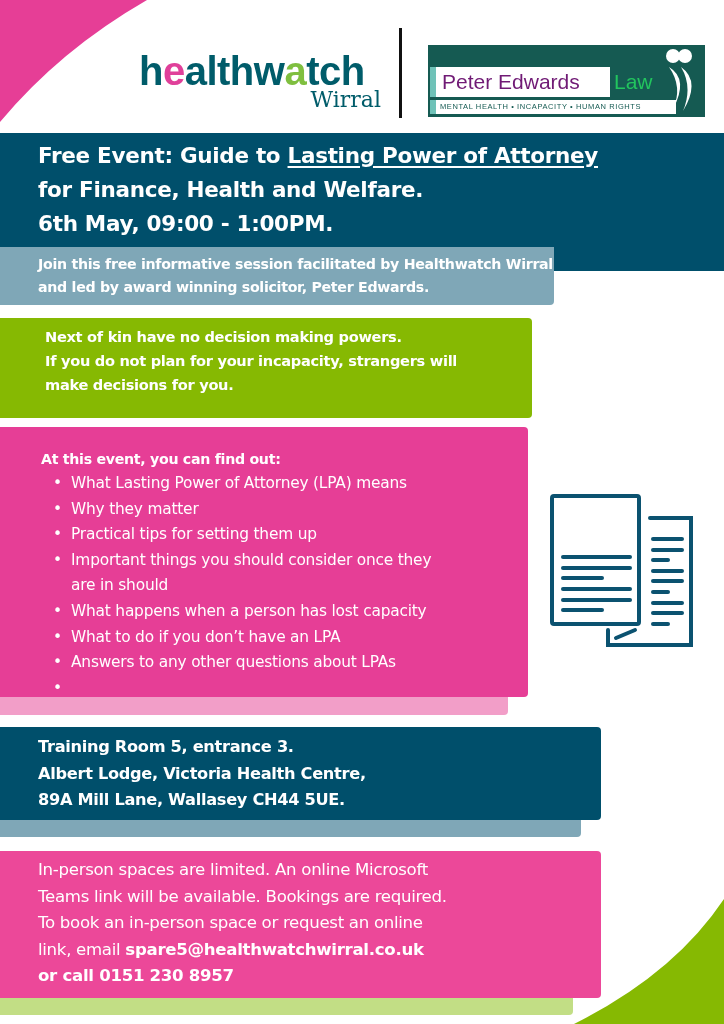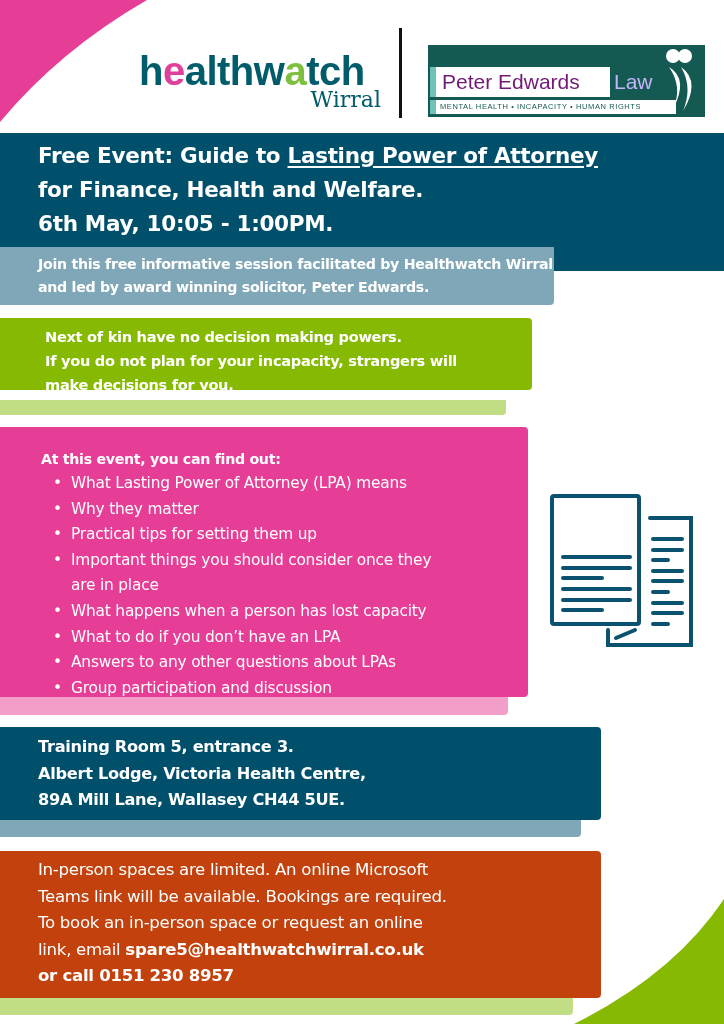--- a/index.html
+++ b/index.html
@@ -13,54 +13,54 @@
   .hw-word { position: absolute; left: 0; top: 4px; font-family: Liberation Sans, sans-serif; font-weight: bold; font-size: 40px; letter-spacing: -0.5px; color: #005c6a; line-height: 46px; white-space: nowrap; margin-left: 44px; }
   .hw-word .e { color: #e0409a; }
   .hw-word .a { color: #7fbf3f; }
   .hw-sub { position: absolute; right: 4px; top: 43px; font-family: "DejaVu Serif", serif; font-size: 22px; color: #005c6a; line-height: 26px; }
 
   .logo-divider { position: absolute; left: 399px; top: 28px; width: 3px; height: 90px; background: #111; }
 
   .pe-logo { position: absolute; left: 428px; top: 45px; width: 277px; height: 72px; background: #155a52; }
   .pe-name-box { position: absolute; left: 2px; top: 22px; width: 180px; height: 30px; background: #ffffff; border-left: 6px solid #6fc2b8; }
   .pe-name { position: absolute; left: 6px; top: 2px; font-family: "Liberation Sans", sans-serif; font-size: 21px; color: #701a75; white-space: nowrap; line-height: 26px; }
-  .pe-law { position: absolute; left: 186px; top: 22px; font-family: "Liberation Sans", sans-serif; font-size: 21px; color: #c4b5fd; line-height: 30px; }
+  .pe-law { position: absolute; left: 186px; top: 22px; font-family: "Liberation Sans", sans-serif; font-size: 21px; color: #22c55e; line-height: 30px; }
   .pe-tag { position: absolute; left: 2px; top: 55px; width: 246px; height: 14px; background: #ffffff; border-left: 6px solid #6fc2b8; }
   .pe-tag-text { position: absolute; left: 4px; top: 1px; font-family: "Liberation Sans", sans-serif; font-size: 7.5px; letter-spacing: 0.6px; color: #155a52; white-space: nowrap; line-height: 12px; }
   .pe-figure { position: absolute; right: 6px; top: 2px; width: 40px; height: 66px; }
 
   .title-band { position: absolute; left: 0; top: 133px; width: 724px; height: 138px; background: #004f6b; padding: 6px 0 0 38px; }
   .title-line { display: block; font-family: "DejaVu Sans", sans-serif; font-weight: bold; font-size: 21.5px; color: #ffffff; line-height: 34px; white-space: nowrap; letter-spacing: -0.3px; }
   .title-line u { text-decoration: underline; text-decoration-thickness: 2px; text-underline-offset: 3px; }
 
   .intro-band { position: absolute; left: 0; top: 247px; width: 554px; height: 58px; background: #7fa7b7; border-radius: 0 0 4px 0; padding: 6px 0 0 38px; }
   .intro-line { display: block; font-weight: bold; font-size: 14.2px; color: #ffffff; line-height: 23px; white-space: nowrap; letter-spacing: -0.3px; }
 
   .shadow { position: absolute; border-radius: 0 0 4px 0; }
   .card { position: absolute; border-radius: 0 4px 4px 0; }
 
   .green-shadow-1 { left: 0; top: 400px; width: 506px; height: 15px; background: #c2de85; }
-  .green-card-1 { left: 0; top: 318px; width: 532px; height: 72px; background: #86b902; padding: 7px 0 0 45px; }
+  .green-card-1 { left: 0; top: 318px; width: 532px; height: 100px; background: #86b902; padding: 7px 0 0 45px; }
   .green-card-1 .line { display: block; font-weight: bold; font-size: 14.6px; color: #ffffff; line-height: 24px; white-space: nowrap; letter-spacing: -0.3px; }
 
   .pink-shadow { left: 0; top: 695px; width: 508px; height: 20px; background: #f29ec8; }
   .pink-card { left: 0; top: 427px; width: 528px; height: 270px; background: #e63e96; padding: 20px 0 0 41px; }
   .pink-heading { display: block; font-weight: bold; font-size: 14.2px; color: #ffffff; line-height: 24px; white-space: nowrap; letter-spacing: -0.3px; }
   .pink-list { list-style: none; margin-left: 10px; }
   .pink-list li { position: relative; padding-left: 20px; font-size: 15.4px; color: #ffffff; line-height: 25.6px; white-space: nowrap; letter-spacing: -0.2px; }
   .pink-list li .bullet { position: absolute; left: 2px; top: 0; }
 
   .doc-icon { position: absolute; left: 550px; top: 494px; width: 146px; height: 156px; }
 
   .teal-shadow { left: 0; top: 818px; width: 581px; height: 19px; background: #7fa7b7; }
   .teal-card { left: 0; top: 727px; width: 601px; height: 93px; background: #004f6b; padding: 7px 0 0 38px; }
   .teal-card .line { display: block; font-weight: bold; font-size: 16.2px; color: #ffffff; line-height: 26.5px; white-space: nowrap; letter-spacing: -0.3px; }
 
   .green-shadow-2 { left: 0; top: 996px; width: 573px; height: 19px; background: #c2de85; }
-  .green-card-2 { left: 0; top: 851px; width: 601px; height: 147px; background: #c2410c; padding: 6px 0 0 38px; }
+  .green-card-2 { left: 0; top: 851px; width: 601px; height: 147px; background: #ec4899; padding: 6px 0 0 38px; }
   .green-card-2 .line { display: block; font-size: 16.6px; color: #ffffff; line-height: 26.6px; white-space: nowrap; letter-spacing: -0.3px; }
   .green-card-2 .bold { font-weight: bold; }
 </style>
 </head>
 <body>
 
 <svg class="pink-corner" viewBox="0 0 150 125" preserveAspectRatio="none">
   <path d="M0 0 L147 0 Q60 50 0 122 Z" fill="#e63e96"></path>
 </svg>
 <svg class="green-corner" viewBox="0 0 160 125" preserveAspectRatio="none">
@@ -86,21 +86,21 @@
     <circle cx="14" cy="9" r="7" fill="#ffffff"></circle>
     <circle cx="26" cy="9" r="7" fill="#ffffff"></circle>
     <path d="M10 20 Q30 32 14 62 Q24 40 10 20 Z" fill="#ffffff"></path>
     <path d="M22 20 Q42 34 24 64 Q34 40 22 20 Z" fill="#ffffff"></path>
   </svg>
 </div>
 
 <div class="title-band">
   <span class="title-line"><span>Free Event: Guide to </span><u>Lasting Power of Attorney</u></span>
   <span class="title-line">for Finance, Health and Welfare.</span>
-  <span class="title-line">6th May, 10:05 - 1:00PM.</span>
+  <span class="title-line">6th May, 09:00 - 1:00PM.</span>
 </div>
 
 <div class="intro-band">
   <span class="intro-line">Join this free informative session facilitated by Healthwatch Wirral</span>
   <span class="intro-line">and led by award winning solicitor, Peter Edwards.</span>
 </div>
 
 <div class="shadow green-shadow-1"></div>
 <div class="card green-card-1">
   <span class="line">Next of kin have no decision making powers.</span>
@@ -109,25 +109,25 @@
 </div>
 
 <div class="shadow pink-shadow"></div>
 <div class="card pink-card">
   <span class="pink-heading">At this event, you can find out:</span>
   <ul class="pink-list">
     <li><span class="bullet">•</span><span>What Lasting Power of Attorney (LPA) means</span></li>
     <li><span class="bullet">•</span><span>Why they matter</span></li>
     <li><span class="bullet">•</span><span>Practical tips for setting them up</span></li>
     <li><span class="bullet">•</span><span>Important things you should consider once they</span></li>
-    <li><span>are in place</span></li>
+    <li><span>are in should</span></li>
     <li><span class="bullet">•</span><span>What happens when a person has lost capacity</span></li>
     <li><span class="bullet">•</span><span>What to do if you don’t have an LPA</span></li>
     <li><span class="bullet">•</span><span>Answers to any other questions about LPAs</span></li>
-    <li><span class="bullet">•</span><span>Group participation and discussion</span></li>
+    <li><span class="bullet">•</span></li>
   </ul>
 </div>
 
 <svg class="doc-icon" viewBox="0 0 146 156" fill="none" stroke="#0b5270" stroke-width="4" stroke-linecap="round">
   <rect x="2" y="2" width="87" height="128" rx="2"></rect>
   <line x1="13" y1="63" x2="80" y2="63"></line>
   <line x1="13" y1="74" x2="80" y2="74"></line>
   <line x1="13" y1="84" x2="52" y2="84"></line>
   <line x1="13" y1="95" x2="80" y2="95"></line>
   <line x1="13" y1="106" x2="80" y2="106"></line>

